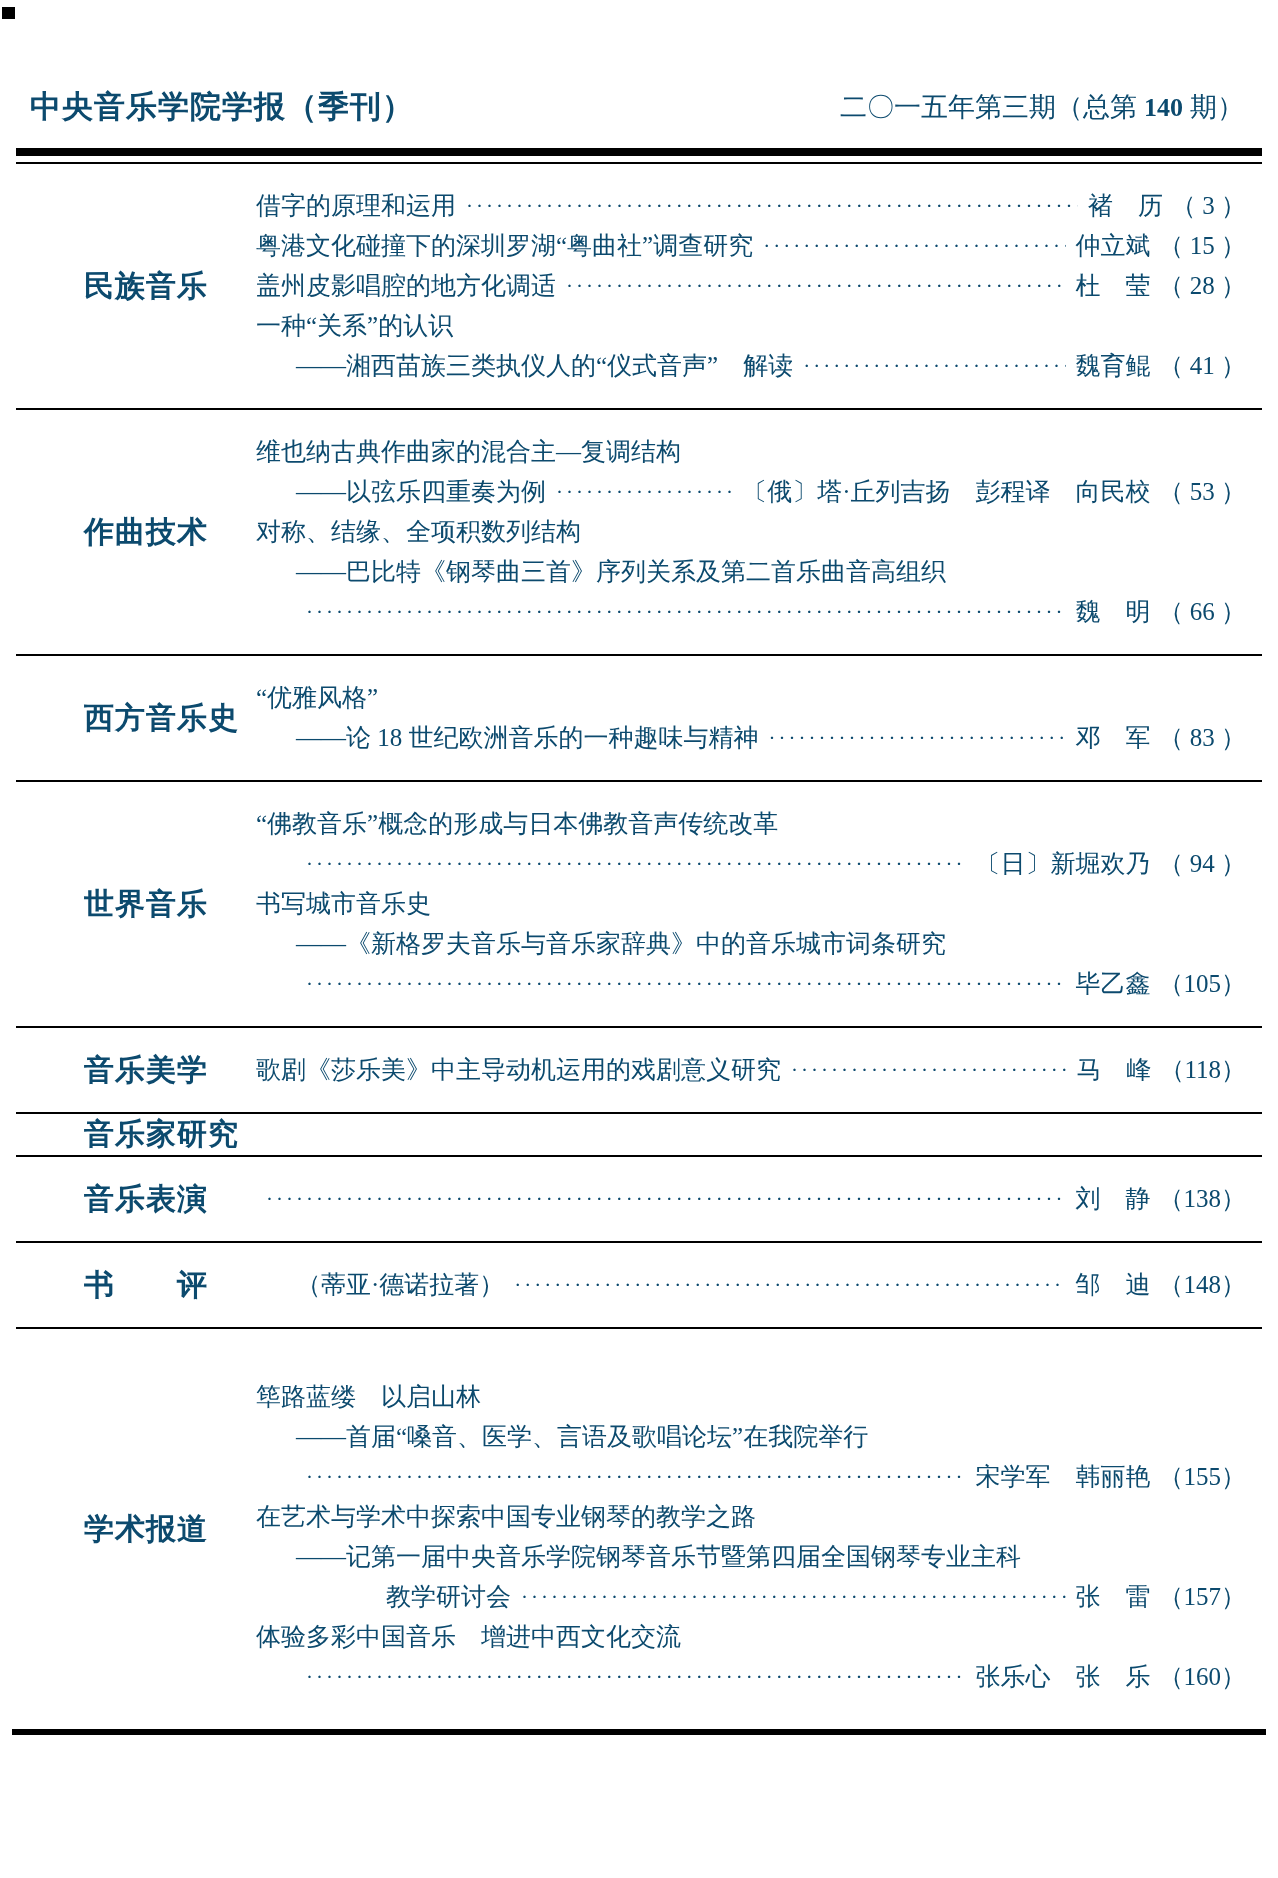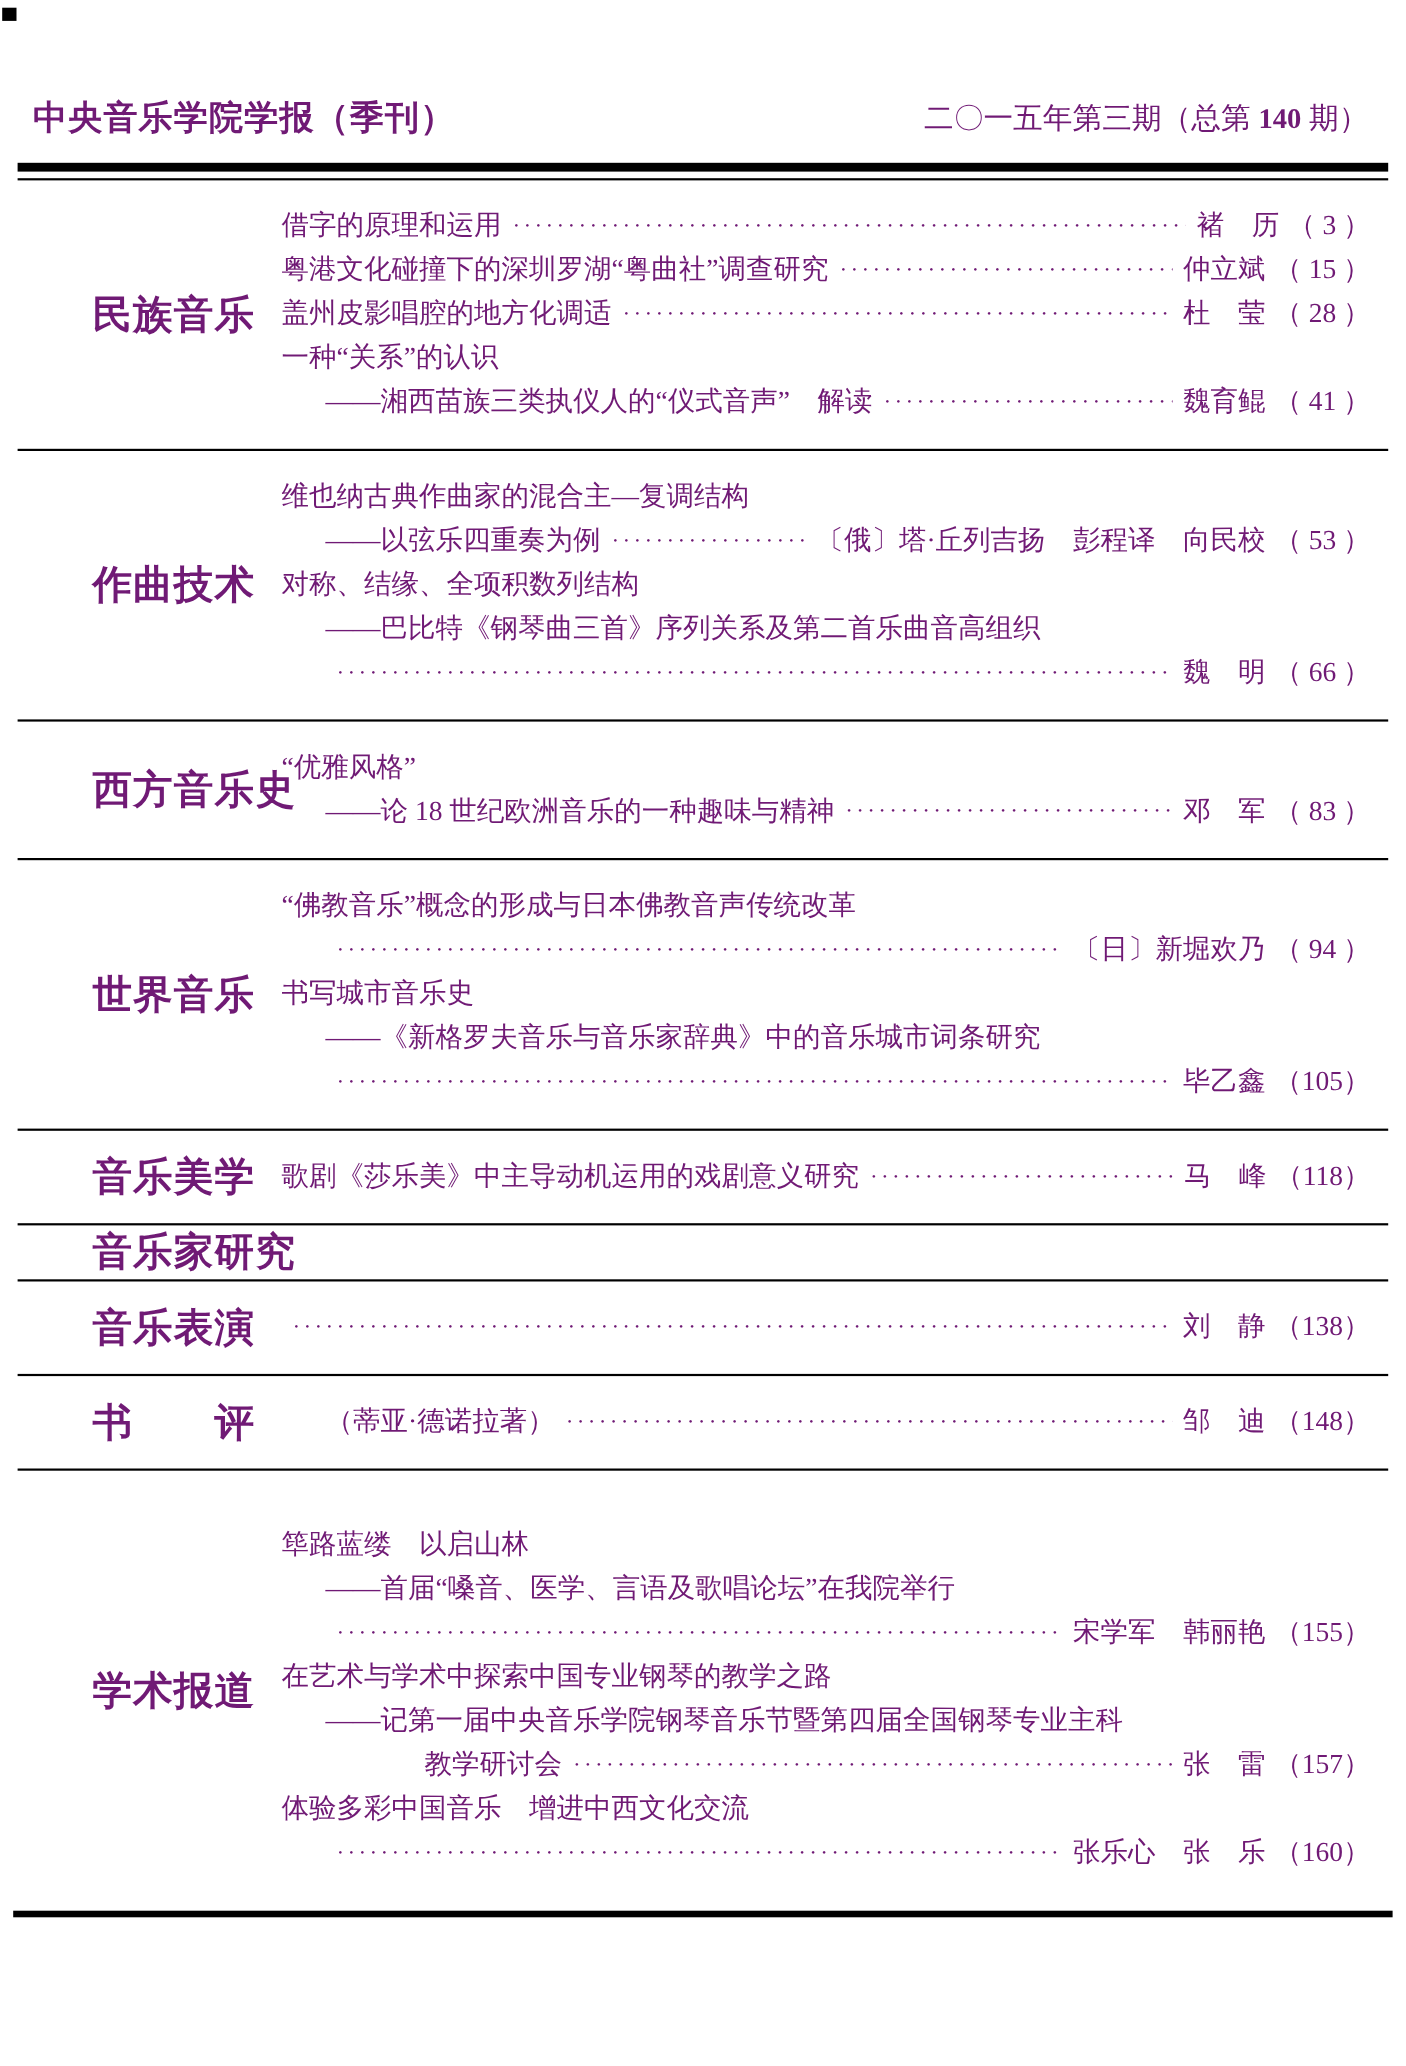--- a/index.html
+++ b/index.html
@@ -1,21 +1,21 @@
 <!DOCTYPE html>
 <html><head>
 <meta charset="utf-8">
 <style>
   html, body { margin: 0; padding: 0; background: #ffffff; }
   .page {
     position: relative;
     width: 1278px;
     height: 1878px;
     background: #ffffff;
-    color: #701a75;
+    color: #0c4a6e;
     font-family: "Liberation Serif", "DejaVu Serif", serif;
     overflow: hidden;
     box-sizing: border-box;
   }
   .corner-mark {
     position: absolute; left: 2px; top: 7px;
     width: 13px; height: 12px; background: #000;
   }
   header.masthead {
     display: flex;
@@ -51,21 +51,21 @@
   .sec { display: flex; border-bottom: 2px solid #000; }
   .sec:last-child { border-bottom: none; }
   .sec-label {
     width: 240px;
     box-sizing: border-box;
     padding-left: 68px;
     display: flex;
     align-items: center;
     font-family: "Liberation Sans", "DejaVu Sans", sans-serif;
     font-weight: bold;
-    font-size: 36px;
+    font-size: 30px;
     white-space: pre;
     letter-spacing: 1px;
   }
   .sec-rows {
     flex: 1;
     min-width: 0;
     padding: 22px 16px 22px 0;
     display: flex;
     flex-direction: column;
     justify-content: center;

